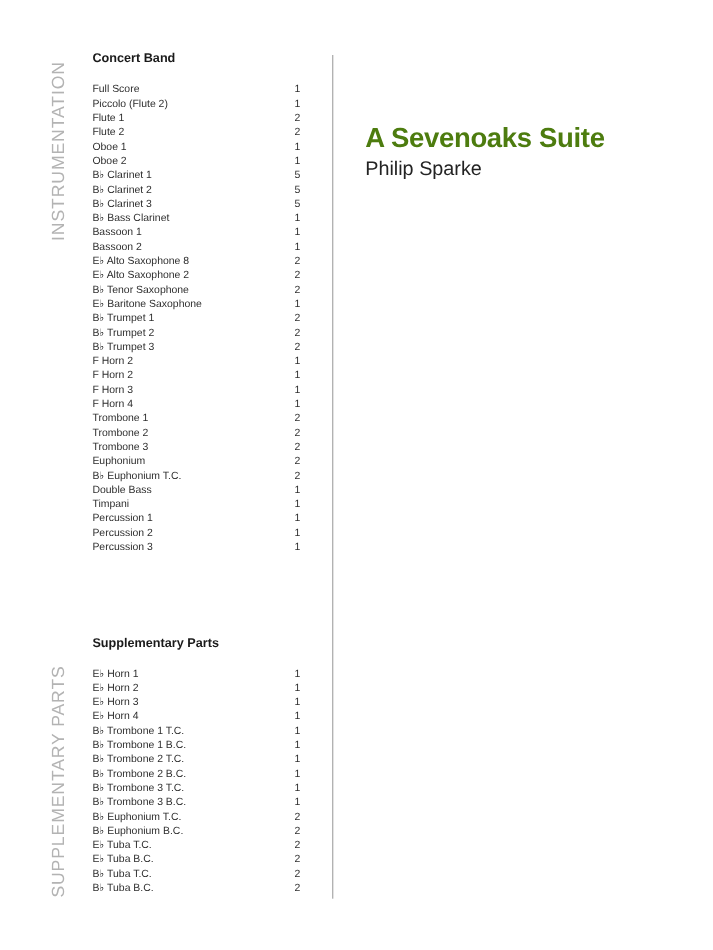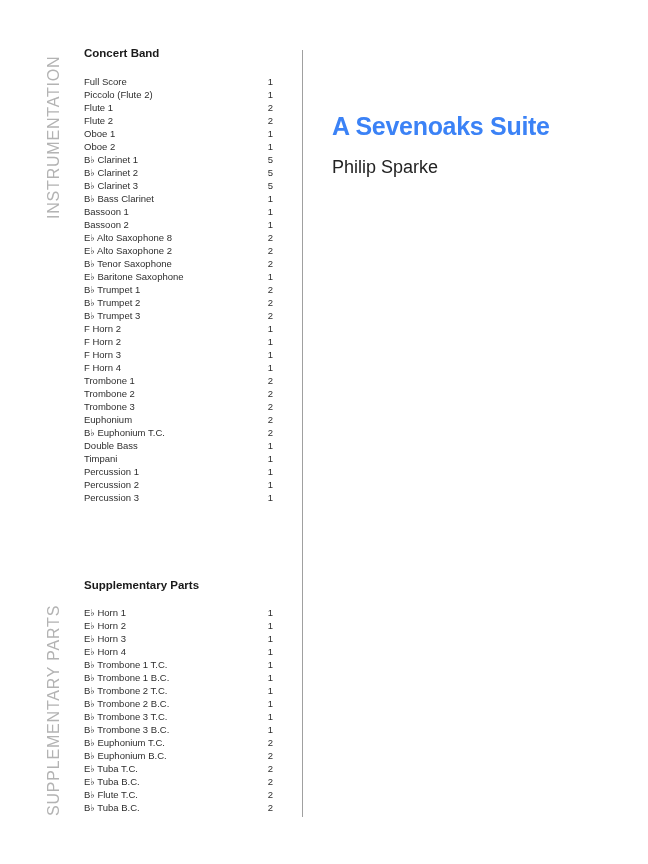--- a/index.html
+++ b/index.html
@@ -35,32 +35,31 @@
     background: #a0a0a0;
   }
 
   
   .work-title {
     position: absolute;
     left: 332px; top: 113px;
     font-size: 25px;
     font-weight: bold;
     letter-spacing: -0.3px;
-    color: #3b82f6;
+    color: #4d7c0f;
     line-height: 27px;
     white-space: nowrap;
   }
   .work-composer {
     position: absolute;
     left: 332px; top: 143px;
     font-size: 18px;
     color: #232323;
     line-height: 20px;
     white-space: nowrap;
-    margin-top: 14px;
   }
 
   
   .section-heading {
     position: absolute;
     left: 84px;
     font-size: 11.5px;
     font-weight: bold;
     color: #1a1a1a;
     line-height: 13px;
@@ -289,20 +288,20 @@
     </div>
     <div class="row">
       <span class="iname">E♭ Tuba T.C.</span>
       <span class="qty">2</span>
     </div>
     <div class="row">
       <span class="iname">E♭ Tuba B.C.</span>
       <span class="qty">2</span>
     </div>
     <div class="row">
-      <span class="iname">B♭ Flute T.C.</span>
+      <span class="iname">B♭ Tuba T.C.</span>
       <span class="qty">2</span>
     </div>
     <div class="row">
       <span class="iname">B♭ Tuba B.C.</span>
       <span class="qty">2</span>
     </div>
   </div>
 
 </body></html>

